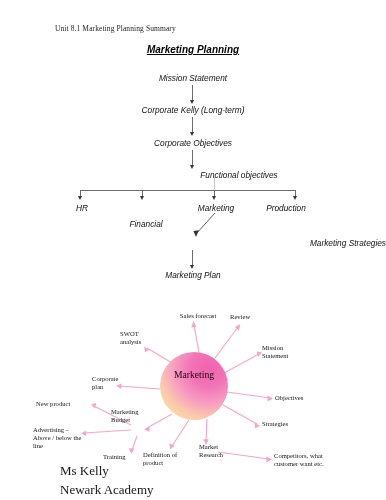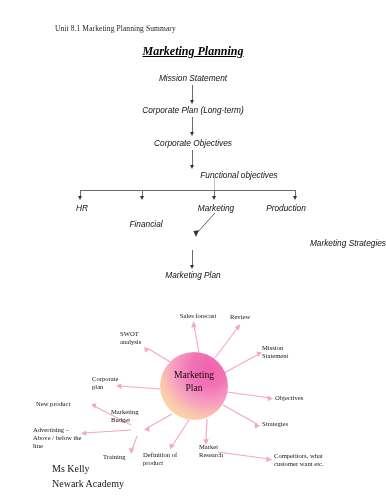--- a/index.html
+++ b/index.html
@@ -10,22 +10,22 @@
   #page{position:absolute;left:0;top:0;width:386px;height:500px;}
 
   
   .doc-header{
     position:absolute;left:55px;top:24px;
     font-family:"Liberation Serif", serif;
     font-size:7.5px;color:#1d1d1d;letter-spacing:.1px;white-space:nowrap;text-align:center;
   }
   .doc-title{
     position:absolute;left:0;top:44px;width:386px;text-align:center;
-    font-family:Liberation Serif, serif;
-    font-size:12px;font-weight:bold;font-style:italic;
+    font-family:Liberation Sans, sans-serif;
+    font-size:10px;font-weight:bold;font-style:italic;
     text-decoration:underline;color:#000;
   }
 
   
   .fc-label{
     position:absolute;
     font-family:"Liberation Sans", sans-serif;
     font-size:8.3px;font-style:italic;color:#111;
     white-space:nowrap;text-align:center;
   }
@@ -49,41 +49,41 @@
     position:absolute;left:160px;top:369px;width:68px;text-align:center;
     font-family:"Liberation Serif", serif;
     font-size:9.6px;color:#14060c;line-height:1.32;
     pointer-events:none;
   }
   .circle{
     position:absolute;left:160px;top:352px;width:68px;height:68px;border-radius:50%;
     background:radial-gradient(circle at 72% 24%, #f063ad 0%, #f274b6 26%, #f79bc2 48%, #fac6ad 68%, #fbe3a2 88%, #fcefc0 100%);
   }
   .footer{
-    position:absolute;left:52px;top:462px;
-    font-family:"Liberation Serif", serif;
-    font-size:10px;color:#161616;line-height:1.45;
+    position:absolute;left:60px;top:462px;
+    font-family:"Liberation Serif", serif;
+    font-size:13px;color:#161616;line-height:1.45;
   }
 </style>
 </head>
 <body>
 
 <div id="page">
 
   <div class="doc-header">Unit 8.1 Marketing Planning Summary</div>
 
   <div class="doc-title">Marketing Planning</div>
 
   <div>
 
     <div class="fc-label fc-center" style="top:73px;">Mission Statement</div>
     <div class="vline" style="left:192px;top:85px;height:17px;"></div>
     <div class="arrowhead" style="left:190px;top:100px;"></div>
 
-    <div class="fc-label fc-center" style="top:105px;">Corporate Plan (Long-term)</div>
+    <div class="fc-label fc-center" style="top:105px;">Corporate Kelly (Long-term)</div>
     <div class="vline" style="left:192px;top:117px;height:17px;"></div>
     <div class="arrowhead" style="left:190px;top:132px;"></div>
 
     <div class="fc-label fc-center" style="top:138px;">Corporate Objectives</div>
     <div class="vline" style="left:192px;top:150px;height:17px;"></div>
     <div class="arrowhead" style="left:190px;top:165px;"></div>
 
     <div class="fc-label fc-center" style="top:170px;padding-left:46px;">Functional objectives</div>
 
     <div class="vline" style="left:214px;top:175px;height:16px;background:#c9c9c9;"></div>
@@ -164,21 +164,20 @@
         <polygon points="91,404.6 96.4,403.1 95.0,408.6"></polygon>
         <polygon points="81,433.2 86.2,430.6 86.2,436.0"></polygon>
         <polygon points="116,385.8 121.4,383.4 121.2,388.9"></polygon>
         <polygon points="144.2,346.4 148.8,350.0 145.0,352.5"></polygon>
       </g>
     </svg>
 
     <div class="circle"></div>
     <div class="mm-center-text">
       <div>Marketing</div>
-      <div>Plan</div>
     </div>
 
     <div class="mm-node" style="left:178px;top:312px;width:40px;text-align:center;">Sales forecast</div>
 
     <div class="mm-node" style="left:230px;top:313px;width:34px;">Review</div>
 
     <div class="mm-node" style="left:262px;top:344px;width:46px;white-space:pre-line;">Mission
 Statement</div>
 
     <div class="mm-node" style="left:275px;top:394px;width:42px;">Objectives</div>

